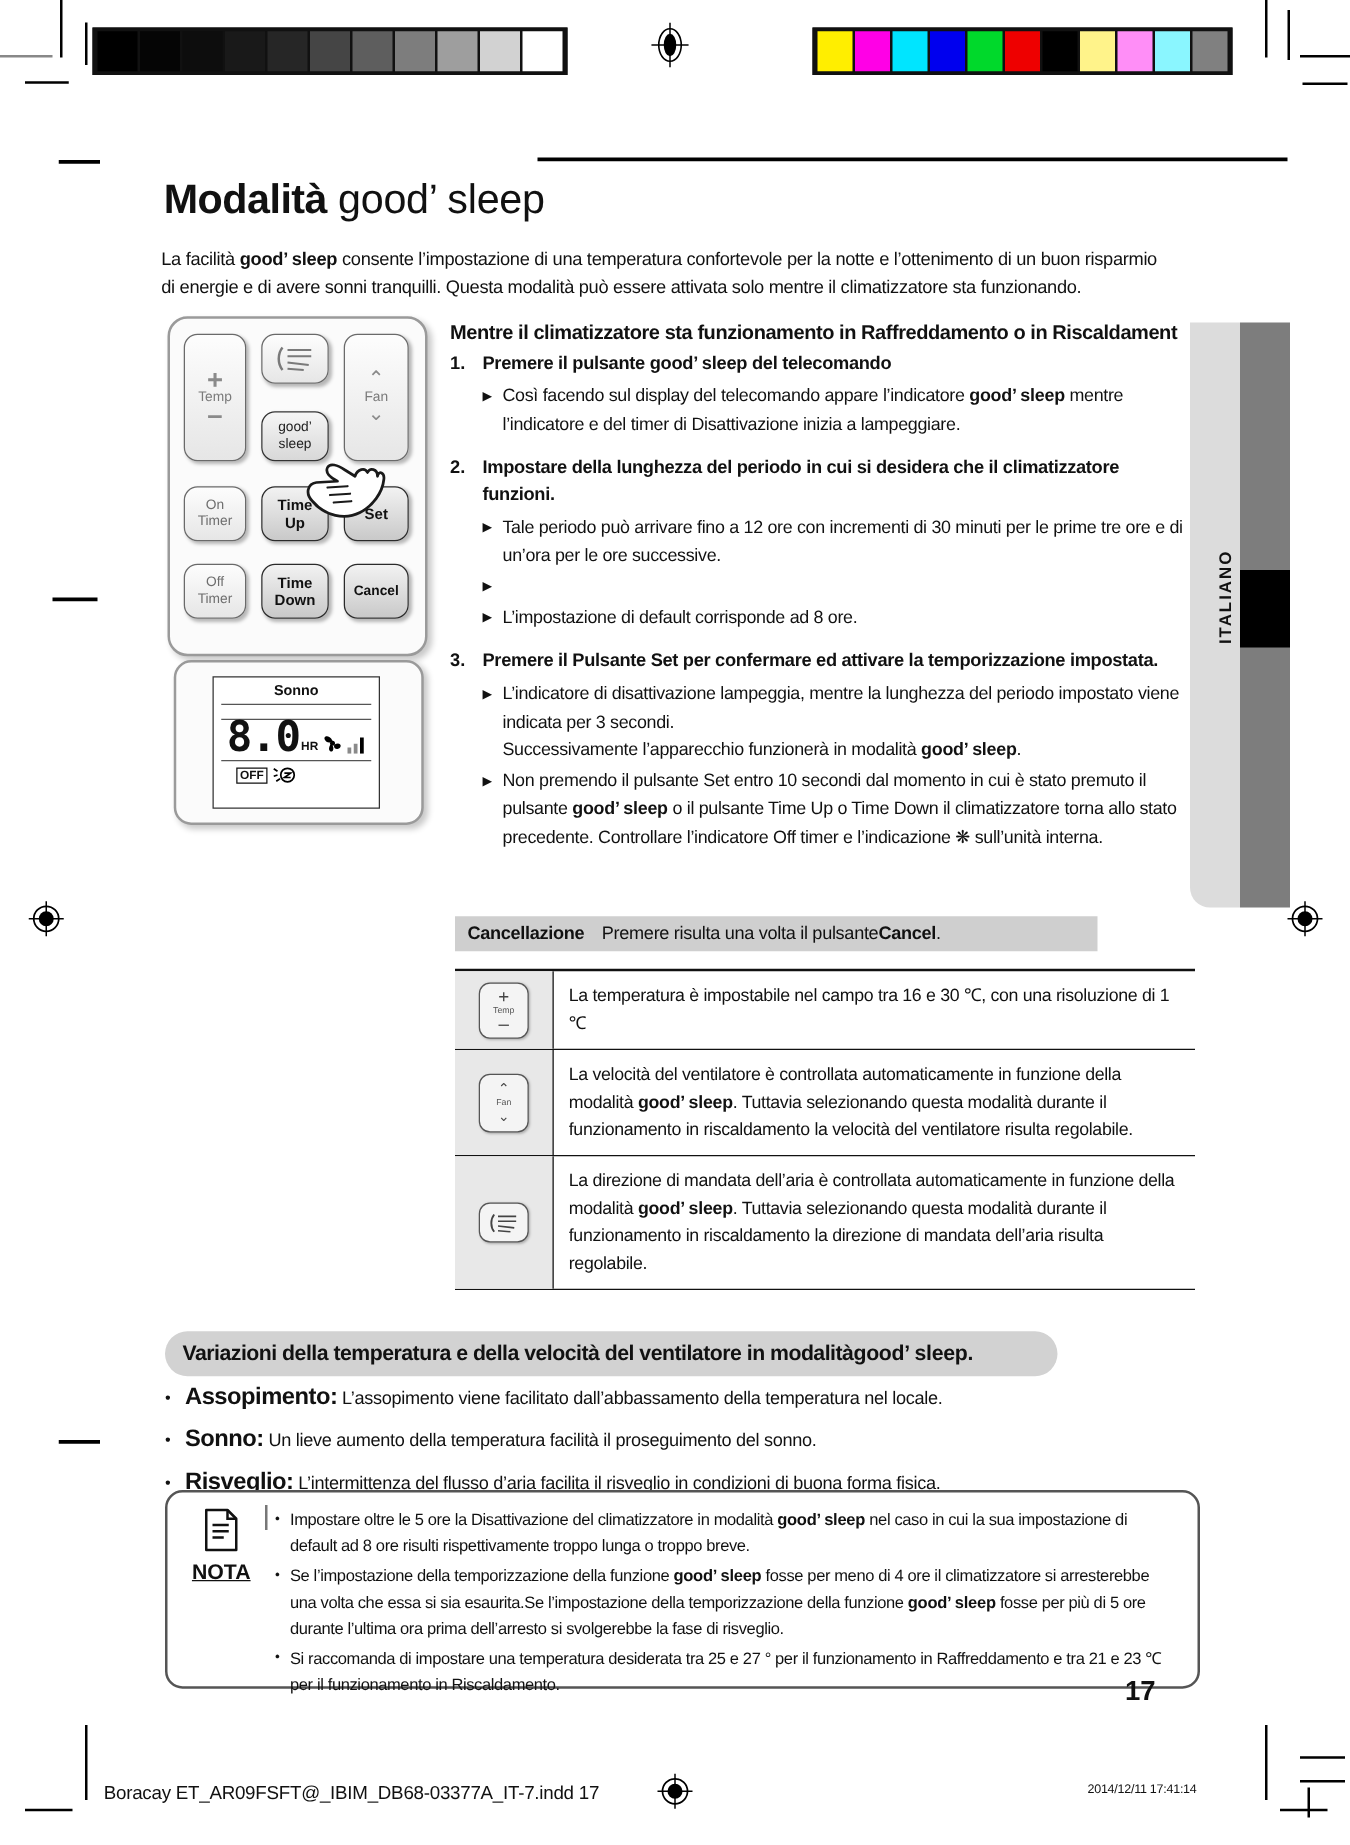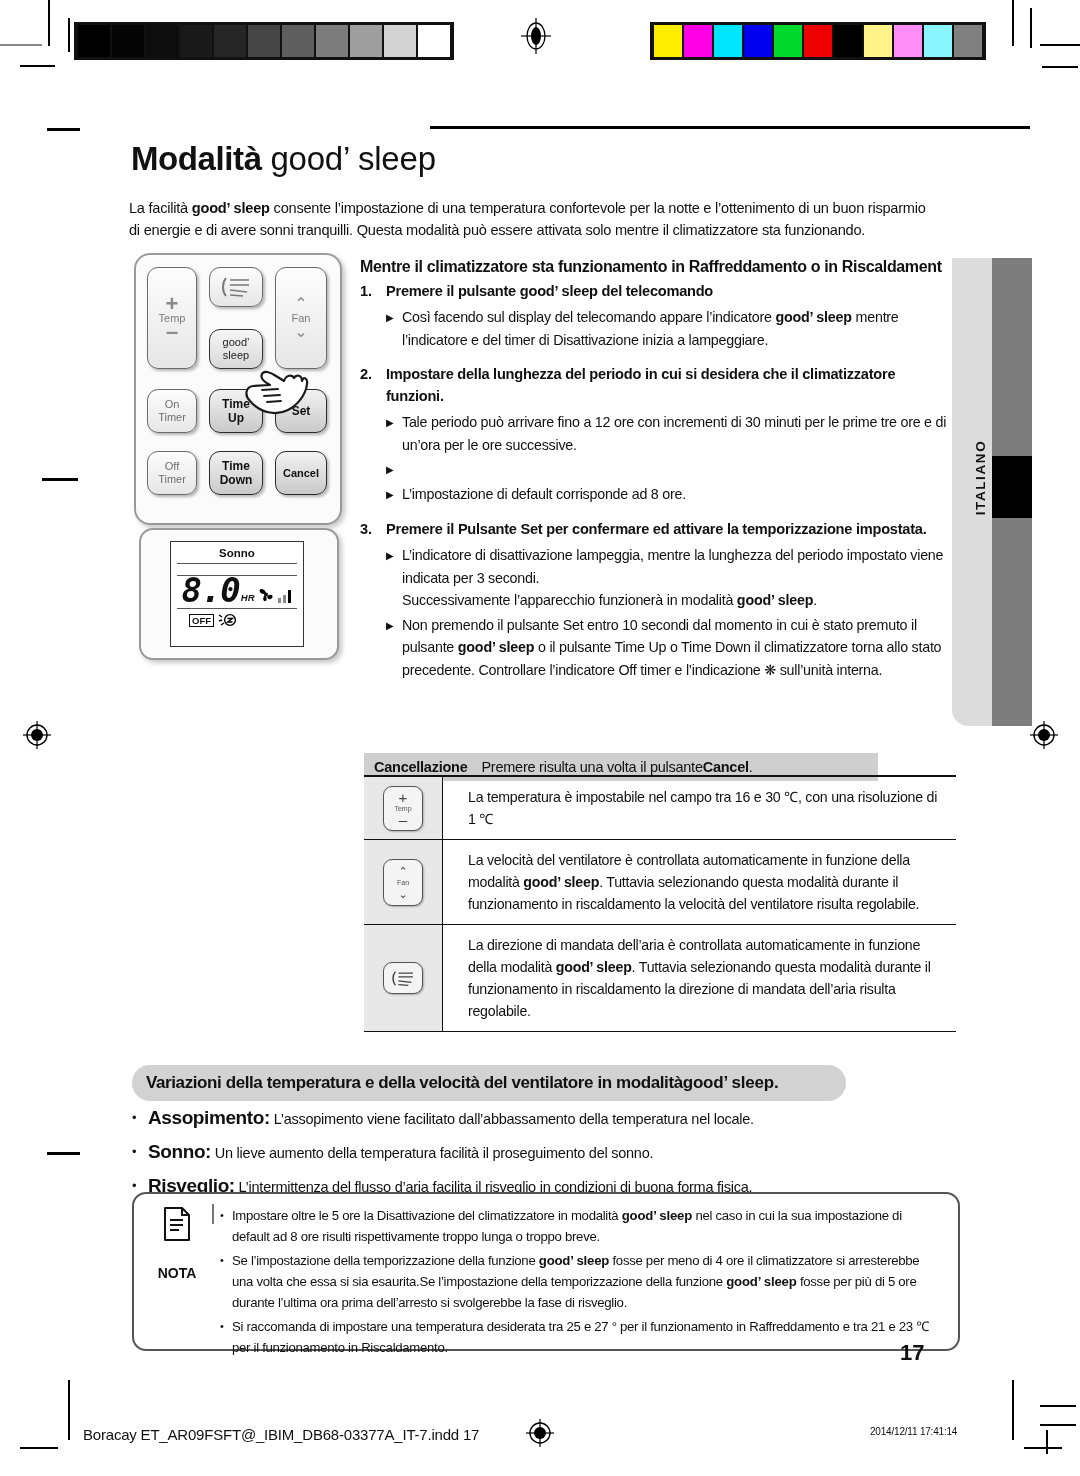--- a/index.html
+++ b/index.html
@@ -41,32 +41,32 @@
   .step .num{width:26px;flex:none;font-size:14.6px;font-weight:bold;line-height:22px;}
   .step .stxt{font-size:14.6px;font-weight:bold;line-height:22px;letter-spacing:-0.25px;}
   .subs{margin:4px 0 12px 26px;}
   .sub{display:flex;margin-bottom:2px;}
   .sub .tri{width:16px;flex:none;font-size:10px;line-height:23px;}
   .sub .btxt{font-size:14.3px;line-height:22.5px;letter-spacing:-0.25px;}
 
   
   .cancelbar{position:absolute;left:364px;top:733px;width:504px;height:28px;
              background:#cfcfcf;display:flex;align-items:center;padding-left:10px;
-             font-size:14.5px;letter-spacing:-0.25px;margin-top:20px;}
+             font-size:14.5px;letter-spacing:-0.25px;}
   .cancelbar b{font-weight:bold;}
 
   
   .spectable{position:absolute;left:364px;top:775px;width:592px;
              border-top:2px solid #111;}
   .srow{display:flex;border-bottom:1.5px solid #111;min-height:62px;}
   .srow .icell{width:78px;flex:none;background:#e8e8e8;
                border-right:1.5px solid #111;display:flex;
                align-items:center;justify-content:center;}
   .srow .tcell{padding:9px 10px 9px 12px;font-size:14.2px;line-height:22px;
-               letter-spacing:-0.25px;margin-left:13px;}
+               letter-spacing:-0.25px;}
 
   
   .mkey{width:38px;border:1.5px solid #555;border-radius:9px;background:#f4f4f4;
         display:flex;flex-direction:column;align-items:center;justify-content:center;
         padding:5px 0;box-shadow:1px 1px 2px rgba(0,0,0,.25);}
   .mkey .lbl{font-size:7px;color:#555;margin:2px 0;}
   .mkey .pm{font-size:15px;line-height:11px;color:#444;}
   .mkey .ch{font-size:11px;line-height:12px;color:#444;}
   .mkey.sw{height:30px;justify-content:center;padding:0;}
 
@@ -90,21 +90,21 @@
 
   
   .lcdbox{position:absolute;left:139px;top:528px;width:196px;height:128px;
           border:2px solid #9a9a9a;border-radius:14px;background:#fbfbfb;
           box-shadow:3px 3px 5px rgba(0,0,0,.22);}
   .lcd{position:absolute;left:29px;top:11px;width:132px;height:104px;
        border:1.6px solid #333;background:#fff;}
   .lcd .mode{text-align:center;font-size:11.5px;font-weight:bold;margin-top:5px;}
   .lcd .hr1{height:1px;background:#555;margin:4px 6px 0 6px;}
   .lcd .hr2{height:1px;background:#555;margin:11px 6px 0 6px;}
-  .lcd .big{display:flex;align-items:flex-end;justify-content:center;margin-top:-1px;font-style:italic;}
+  .lcd .big{display:flex;align-items:flex-end;justify-content:center;margin-top:-1px;}
   .seg{font-family:"DejaVu Sans Mono", monospace;font-size:34px;font-weight:bold;
        line-height:31px;letter-spacing:-1px;}
   .hrlbl{font-size:9.5px;font-weight:bold;margin:0 2px 3px 1px;}
   .lcd .hr3{height:1px;background:#555;margin:2px 6px 0 6px;}
   .offrow{display:flex;align-items:center;margin:3px 0 0 18px;}
   .offtag{border:1.4px solid #111;font-size:9.5px;font-weight:bold;padding:0 2px;}
 
   
   .tabwrap{position:absolute;left:952px;top:258px;width:80px;height:468px;}
   .tabbg{position:absolute;left:0;top:0;width:40px;height:468px;background:#dcdcdc;
@@ -123,21 +123,21 @@
   .vlist{position:absolute;left:132px;top:1106px;width:830px;}
   .vrow{display:flex;margin-bottom:9px;}
   .vrow .bul{width:16px;flex:none;font-size:13px;line-height:24px;}
   .vrow .vt{font-size:14.5px;line-height:24px;letter-spacing:-0.25px;}
   .vrow .vt b{font-size:19px;font-weight:bold;letter-spacing:-0.4px;margin-top:33px;}
 
   
   .notabox{position:absolute;left:132px;top:1192px;width:824px;height:155px;
            border:2px solid #555;border-radius:14px;background:#fff;}
   .notaicon{position:absolute;left:14px;top:12px;width:58px;text-align:center;}
-  .notaicon .nm{font-size:14px;font-weight:bold;margin-top:19px;}
+  .notaicon .nm{font-size:17px;font-weight:bold;margin-top:1px;text-decoration:underline;}
   .notasep{position:absolute;left:78px;top:10px;width:1.5px;height:20px;background:#777;}
   .notalist{position:absolute;left:86px;top:11px;width:720px;}
   .nrow{display:flex;margin-bottom:3px;}
   .nrow .bul{width:12px;flex:none;font-size:11px;line-height:21px;}
   .nrow .nt{font-size:13.2px;line-height:21px;letter-spacing:-0.3px;}
 
   .pageno{position:absolute;left:900px;top:1340px;font-size:22px;font-weight:bold;}
 
   
   .ftl{position:absolute;left:83px;top:1426px;font-size:15px;letter-spacing:-0.2px;}

